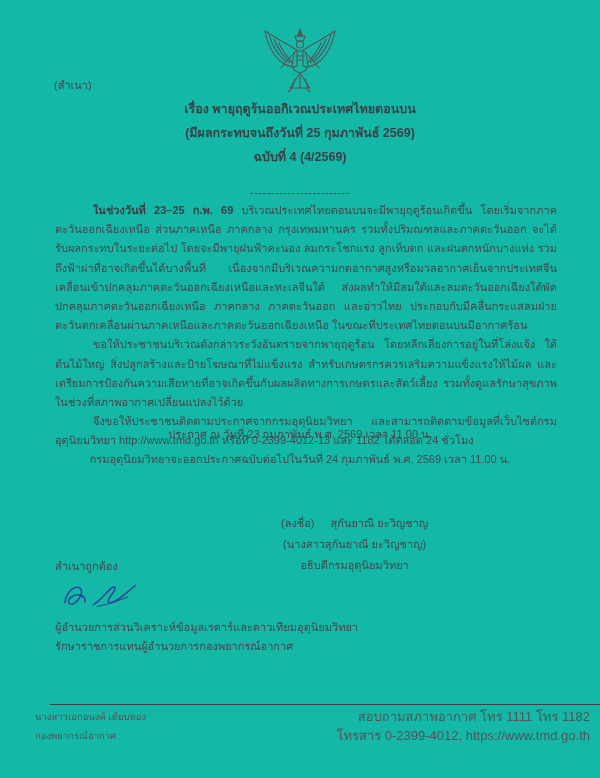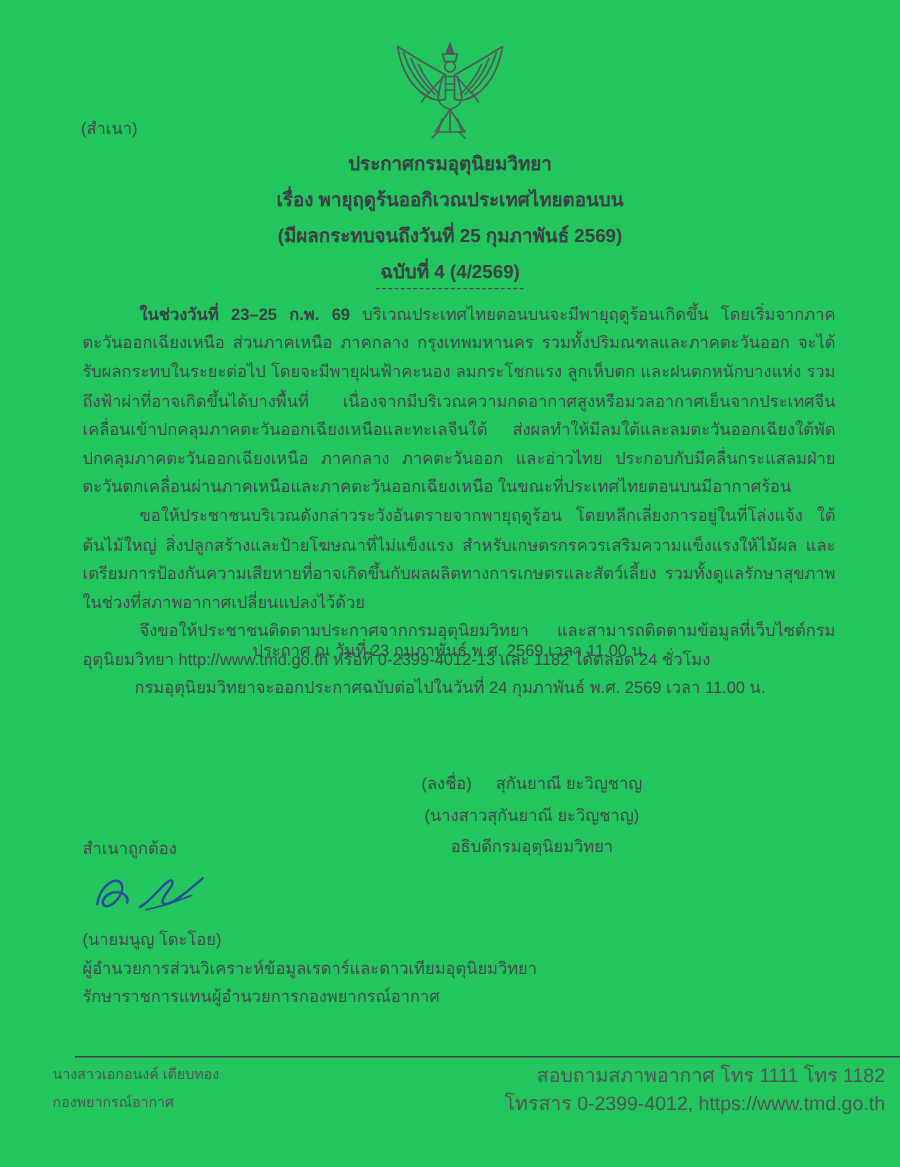--- a/index.html
+++ b/index.html
@@ -1,17 +1,17 @@
 <!DOCTYPE html>
 <html><head>
 <meta charset="utf-8">
 <style>
   html,body{margin:0;padding:0;background:#ffffff;}
   .page{
-    position:relative;width:600px;height:778px;background:#22c55e;
+    position:relative;width:600px;height:778px;background:#14b8a6;
     font-family:"Liberation Sans","DejaVu Sans",sans-serif;
     color:#45484d;overflow:hidden;
   }
   .copy-label{position:absolute;left:54px;top:76px;font-size:11px;}
   .emblem{position:absolute;left:50%;top:28px;transform:translateX(-50%);}
   .title-block{
     position:absolute;top:97px;left:0;right:0;text-align:center;
     font-weight:bold;font-size:12.5px;color:#3c4046;
   }
   .title-block .t-line{line-height:24px;}
@@ -74,21 +74,20 @@
         <path d="M33 23 h10 l3 13 c0 5 -4 8 -8 9 c-4 -1 -8 -4 -8 -9 z"></path>
         <path d="M35 28 h6 m-6 4 h6"></path>
         <path d="M38 45 L 28 60 h20 z"></path>
         <path d="M38 47 v13 m-5 -9 l-3 9 m13 -9 l3 9"></path>
         <path d="M30 60 l-4 4 m18 -4 l4 4"></path>
       </g>
     </svg>
   </div>
 
   <div class="title-block">
-    <div class="t-line">ประกาศกรมอุตุนิยมวิทยา</div>
     <div class="t-line">เรื่อง พายุฤดูร้นออกิเวณประเทศไทยตอนบน</div>
     <div class="t-line">(มีผลกระทบจนถึงวันที่ 25 กุมภาพันธ์ 2569)</div>
     <div class="t-line">ฉบับที่ 4 (4/2569)</div>
   </div>
 
   <div class="separator">------------------------</div>
 
   <div class="body-text">
     <p><span class="p-lead">ในช่วงวันที่ 23–25 ก.พ. 69</span><span> บริเวณประเทศไทยตอนบนจะมีพายุฤดูร้อนเกิดขึ้น โดยเริ่มจากภาคตะวันออกเฉียงเหนือ ส่วนภาคเหนือ ภาคกลาง กรุงเทพมหานคร รวมทั้งปริมณฑลและภาคตะวันออก จะได้รับผลกระทบในระยะต่อไป โดยจะมีพายุฝนฟ้าคะนอง ลมกระโชกแรง ลูกเห็บตก และฝนตกหนักบางแห่ง รวมถึงฟ้าผ่าที่อาจเกิดขึ้นได้บางพื้นที่ เนื่องจากมีบริเวณความกดอากาศสูงหรือมวลอากาศเย็นจากประเทศจีนเคลื่อนเข้าปกคลุมภาคตะวันออกเฉียงเหนือและทะเลจีนใต้ ส่งผลทำให้มีลมใต้และลมตะวันออกเฉียงใต้พัดปกคลุมภาคตะวันออกเฉียงเหนือ ภาคกลาง ภาคตะวันออก และอ่าวไทย ประกอบกับมีคลื่นกระแสลมฝ่ายตะวันตกเคลื่อนผ่านภาคเหนือและภาคตะวันออกเฉียงเหนือ ในขณะที่ประเทศไทยตอนบนมีอากาศร้อน</span></p>
     <p>ขอให้ประชาชนบริเวณดังกล่าวระวังอันตรายจากพายุฤดูร้อน โดยหลีกเลี่ยงการอยู่ในที่โล่งแจ้ง ใต้ต้นไม้ใหญ่ สิ่งปลูกสร้างและป้ายโฆษณาที่ไม่แข็งแรง สำหรับเกษตรกรควรเสริมความแข็งแรงให้ไม้ผล และเตรียมการป้องกันความเสียหายที่อาจเกิดขึ้นกับผลผลิตทางการเกษตรและสัตว์เลี้ยง รวมทั้งดูแลรักษาสุขภาพในช่วงที่สภาพอากาศเปลี่ยนแปลงไว้ด้วย</p>
@@ -113,21 +112,20 @@
     <div>สำเนาถูกต้อง</div>
     <div class="cert-sig">
       <svg width="86" height="38" viewBox="0 0 86 40">
         <g fill="none" stroke="#2b4a9b" stroke-width="1.7" stroke-linecap="round">
           <path d="M6 26 C 8 12 20 6 23 12 C 26 18 16 30 11 27 C 7 24 14 16 22 18 C 26 19 28 22 27 25"></path>
           <path d="M36 28 C 44 24 50 14 56 10 C 59 8 60 11 57 15 C 53 20 50 25 53 26 C 58 27 68 18 80 8"></path>
           <path d="M40 30 C 50 28 62 24 72 20" stroke-width="1.2"></path>
         </g>
       </svg>
     </div>
-    <div>(นายมนูญ โดะโอย)</div>
     <div>ผู้อำนวยการส่วนวิเคราะห์ข้อมูลเรดาร์และดาวเทียมอุตุนิยมวิทยา</div>
     <div>รักษาราชการแทนผู้อำนวยการกองพยากรณ์อากาศ</div>
   </div>
 
   <div class="footer-rule"></div>
   <div class="footer-left">
     <div>นางสาวเอกอนงค์ เตียบทอง</div>
     <div>กองพยากรณ์อากาศ</div>
   </div>
   <div class="footer-right">

